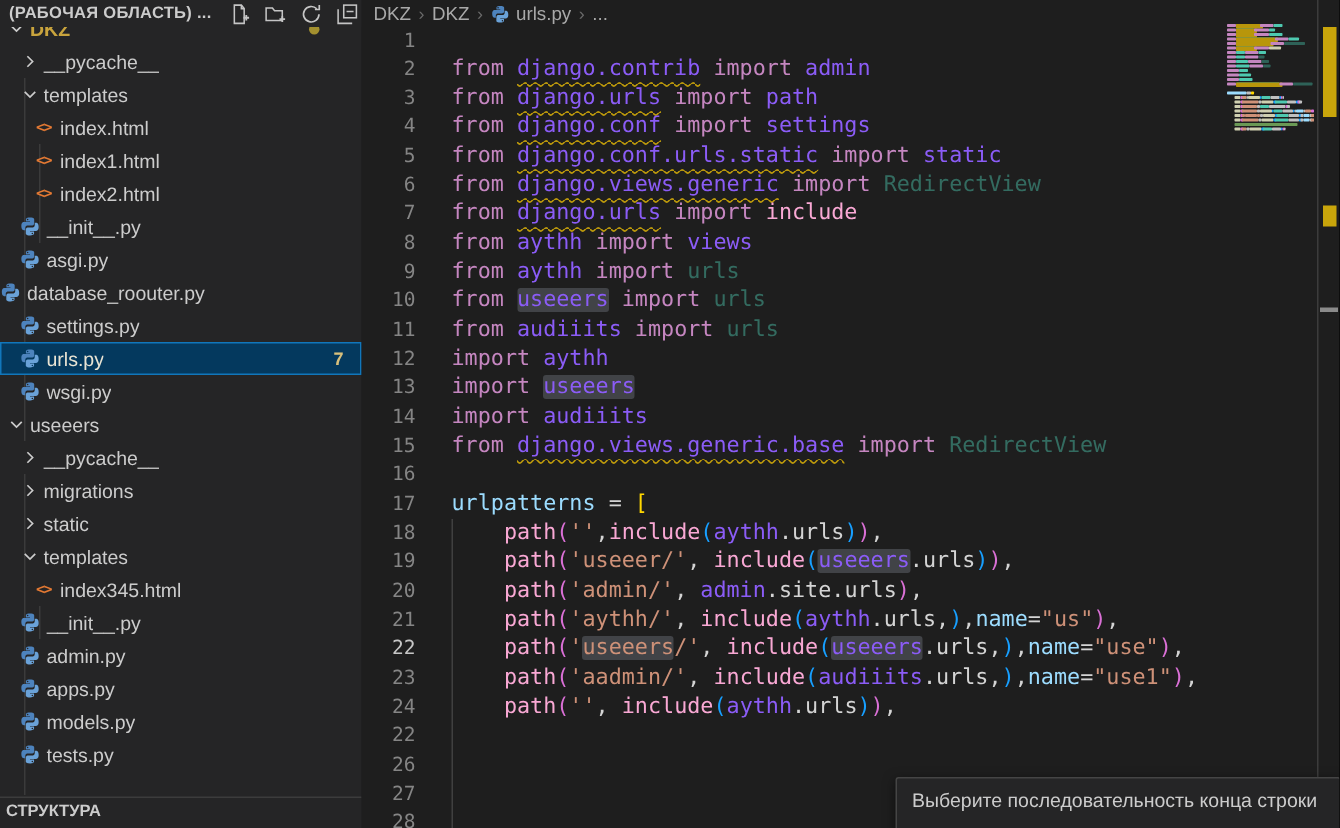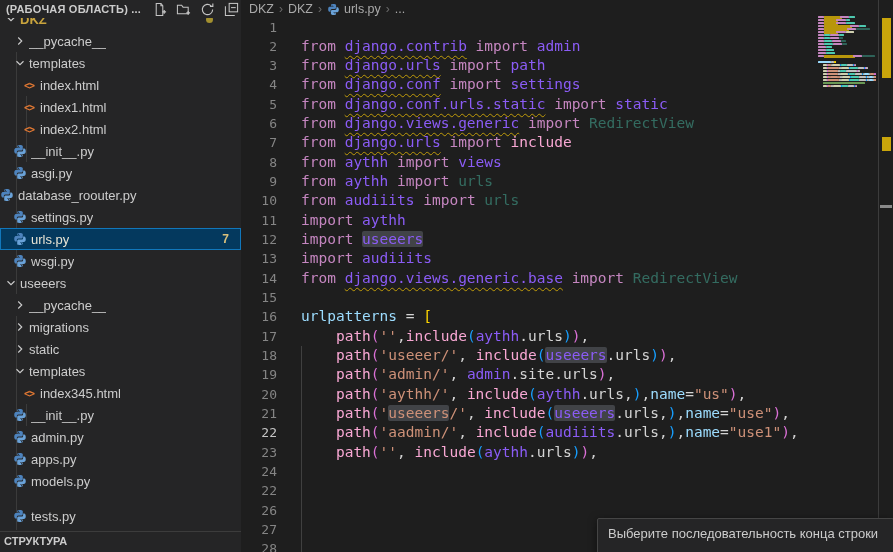--- a/index.html
+++ b/index.html
@@ -298,21 +298,21 @@
         <div class="trow" style="padding-left: 13px;">
           <span class="ficon">
             <svg width="14" height="14" viewBox="0 0 16 16">
               <path fill="#4d83bd" d="M7.9 1.2c-3.2 0-3 1.4-3 1.4v1.5h3.1v.5H3.6S1.4 4.3 1.4 7.6s1.9 3.2 1.9 3.2h1.1V9.2s-.1-1.9 1.9-1.9h3.1s1.8.1 1.8-1.7V2.7s.3-1.5-3.3-1.5zM6.2 2.1a.6.6 0 1 1 0 1.2.6.6 0 0 1 0-1.2z"></path>
               <path fill="#6aa2d8" d="M8.1 14.8c3.2 0 3-1.4 3-1.4v-1.5H8v-.5h4.4s2.2.3 2.2-3-1.9-3.2-1.9-3.2h-1.1v1.6s.1 1.9-1.9 1.9H6.6s-1.8-.1-1.8 1.7v2.9s-.3 1.5 3.3 1.5zm1.7-.9a.6.6 0 1 1 0-1.2.6.6 0 0 1 0 1.2z"></path>
             </svg>
           </span>
           <span class="lbl">models.py</span>
           <span class="spacer"></span>
         </div>
-        <div class="trow" style="padding-left: 13px; margin-top: 13px;">
+        <div class="trow" style="padding-left: 13px;">
           <span class="ficon">
             <svg width="14" height="14" viewBox="0 0 16 16">
               <path fill="#4d83bd" d="M7.9 1.2c-3.2 0-3 1.4-3 1.4v1.5h3.1v.5H3.6S1.4 4.3 1.4 7.6s1.9 3.2 1.9 3.2h1.1V9.2s-.1-1.9 1.9-1.9h3.1s1.8.1 1.8-1.7V2.7s.3-1.5-3.3-1.5zM6.2 2.1a.6.6 0 1 1 0 1.2.6.6 0 0 1 0-1.2z"></path>
               <path fill="#6aa2d8" d="M8.1 14.8c3.2 0 3-1.4 3-1.4v-1.5H8v-.5h4.4s2.2.3 2.2-3-1.9-3.2-1.9-3.2h-1.1v1.6s.1 1.9-1.9 1.9H6.6s-1.8-.1-1.8 1.7v2.9s-.3 1.5 3.3 1.5zm1.7-.9a.6.6 0 1 1 0-1.2.6.6 0 0 1 0 1.2z"></path>
             </svg>
           </span>
           <span class="lbl">tests.py</span>
           <span class="spacer"></span>
         </div>
       </div>
@@ -385,20 +385,21 @@
     <div class="code" id="codelines">
         <div class="cline"></div>
         <div class="cline"><span class="tk-k">from </span><span class="tk-m w">django.contrib</span><span class="tk-k"> import </span><span class="tk-m">admin</span></div>
         <div class="cline"><span class="tk-k">from </span><span class="tk-m w">django.urls</span><span class="tk-k"> import </span><span class="tk-m">path</span></div>
         <div class="cline"><span class="tk-k">from </span><span class="tk-m w">django.conf</span><span class="tk-k"> import </span><span class="tk-m">settings</span></div>
         <div class="cline"><span class="tk-k">from </span><span class="tk-m w">django.conf.urls.static</span><span class="tk-k"> import </span><span class="tk-m">static</span></div>
         <div class="cline"><span class="tk-k">from </span><span class="tk-m w">django.views.generic</span><span class="tk-k"> import </span><span class="tk-d">RedirectView</span></div>
         <div class="cline"><span class="tk-k">from </span><span class="tk-m w">django.urls</span><span class="tk-k"> import </span><span class="tk-f">include</span></div>
         <div class="cline"><span class="tk-k">from </span><span class="tk-m">aythh</span><span class="tk-k"> import </span><span class="tk-m">views</span></div>
         <div class="cline"><span class="tk-k">from </span><span class="tk-m">aythh</span><span class="tk-k"> import </span><span class="tk-d">urls</span></div>
+        <div class="cline"><span class="tk-k">from </span><span class="tk-m h">useeers</span><span class="tk-k"> import </span><span class="tk-d">urls</span></div>
         <div class="cline"><span class="tk-k">from </span><span class="tk-m">audiiits</span><span class="tk-k"> import </span><span class="tk-d">urls</span></div>
         <div class="cline"><span class="tk-k">import </span><span class="tk-m">aythh</span></div>
         <div class="cline"><span class="tk-k">import </span><span class="tk-m h">useeers</span></div>
         <div class="cline"><span class="tk-k">import </span><span class="tk-m">audiiits</span></div>
         <div class="cline"><span class="tk-k">from </span><span class="tk-m w">django.views.generic.base</span><span class="tk-k"> import </span><span class="tk-d">RedirectView</span></div>
         <div class="cline"></div>
         <div class="cline"><span class="tk-v">urlpatterns</span><span class="tk-p"> = </span><span class="tk-b1">[</span></div>
         <div class="cline"><span class="tk-p">    </span><span class="tk-f">path</span><span class="tk-b2">(</span><span class="tk-s">''</span><span class="tk-p">,</span><span class="tk-f">include</span><span class="tk-b3">(</span><span class="tk-m">aythh</span><span class="tk-p">.urls</span><span class="tk-b3">)</span><span class="tk-b2">)</span><span class="tk-p">,</span></div>
         <div class="cline"><span class="tk-p">    </span><span class="tk-f">path</span><span class="tk-b2">(</span><span class="tk-s">'useeer/'</span><span class="tk-p">, </span><span class="tk-f">include</span><span class="tk-b3">(</span><span class="tk-m h">useeers</span><span class="tk-p">.urls</span><span class="tk-b3">)</span><span class="tk-b2">)</span><span class="tk-p">,</span></div>
         <div class="cline"><span class="tk-p">    </span><span class="tk-f">path</span><span class="tk-b2">(</span><span class="tk-s">'admin/'</span><span class="tk-p">, </span><span class="tk-m">admin</span><span class="tk-p">.site.urls</span><span class="tk-b2">)</span><span class="tk-p">,</span></div>

